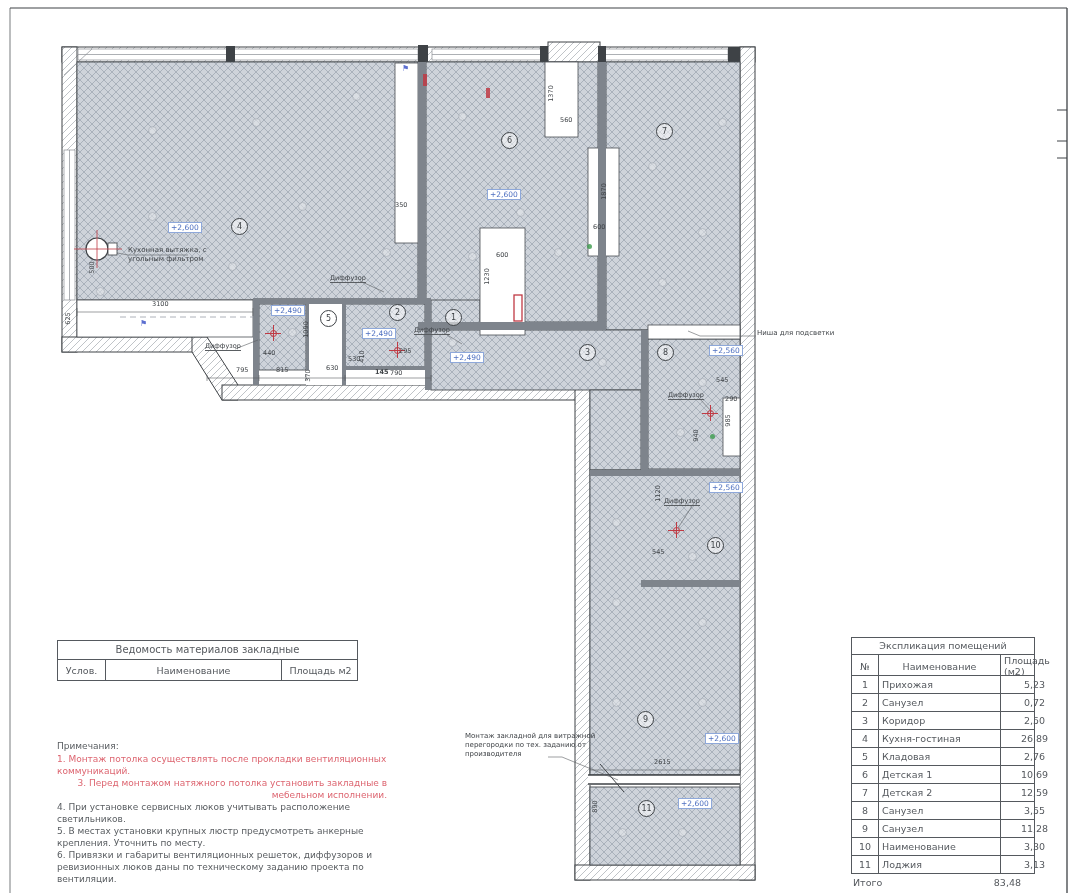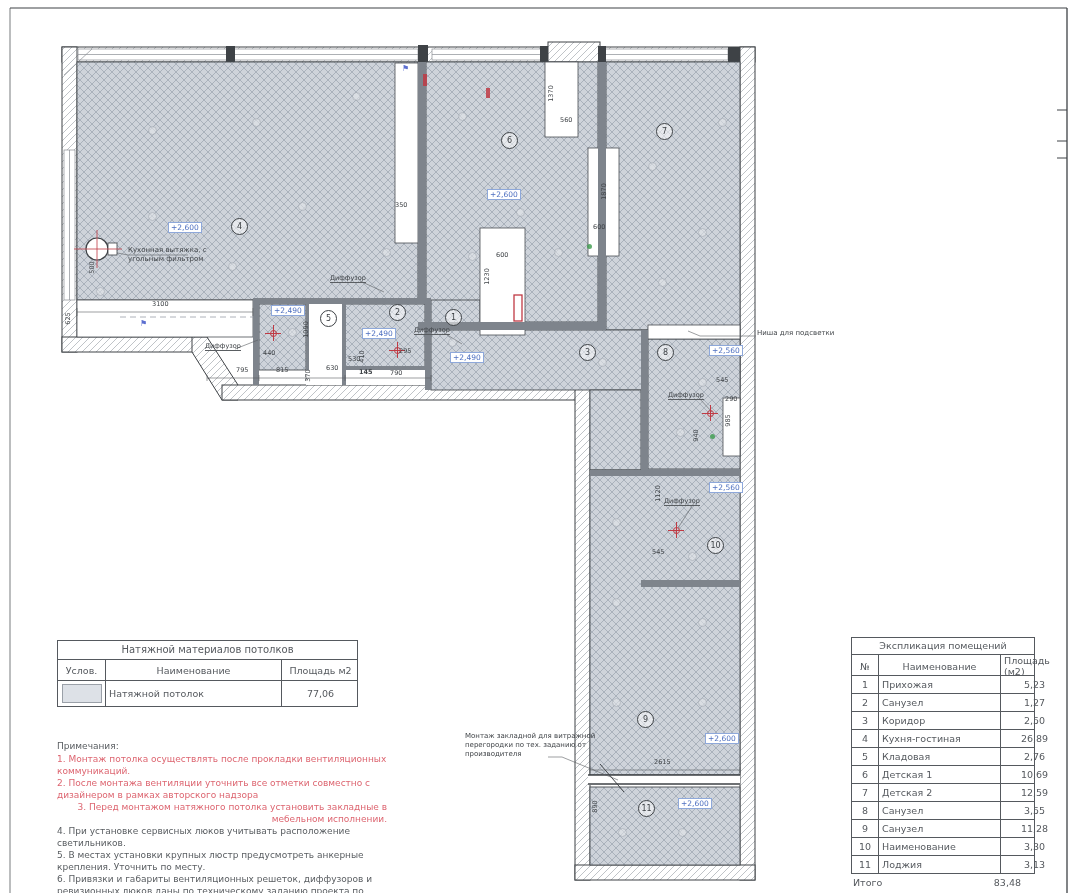--- a/index.html
+++ b/index.html
@@ -245,21 +245,21 @@
       <span class="dim" style="left: 596px; top: 188px; transform: rotate(-90deg);">1870</span>
       <span class="dim" style="left: 593px; top: 224px;">600</span>
       <span class="dim" style="left: 496px; top: 252px;">600</span>
       <span class="dim" style="left: 479px; top: 273px; transform: rotate(-90deg);">1230</span>
       <span class="dim" style="left: 236px; top: 367px;">795</span>
       <span class="dim" style="left: 276px; top: 367px;">815</span>
       <span class="dim" style="left: 326px; top: 365px;">630</span>
       <span class="dim" style="left: 302px; top: 372px; transform: rotate(-90deg);">370</span>
       <span class="dim" style="left: 348px; top: 356px;">530</span>
       <span class="dim" style="left: 356px; top: 353px; transform: rotate(-90deg);">410</span>
-      <span class="dim" style="left: 359px; top: 369px; font-weight: bold;">145</span>
+      <span class="dim" style="left: 375px; top: 369px; font-weight: bold;">145</span>
       <span class="dim" style="left: 390px; top: 370px;">790</span>
       <span class="dim" style="left: 399px; top: 348px;">295</span>
       <span class="dim" style="left: 298px; top: 326px; transform: rotate(-90deg);">1090</span>
       <span class="dim" style="left: 263px; top: 318px; margin-top: 32px;">440</span>
       <span class="dim" style="left: 716px; top: 377px;">545</span>
       <span class="dim" style="left: 725px; top: 396px;">290</span>
       <span class="dim" style="left: 722px; top: 417px; transform: rotate(-90deg);">985</span>
       <span class="dim" style="left: 690px; top: 432px; transform: rotate(-90deg);">940</span>
       <span class="dim" style="left: 652px; top: 549px;">545</span>
       <span class="dim" style="left: 650px; top: 490px; transform: rotate(-90deg);">1120</span>
@@ -309,32 +309,25 @@
   <span class="ann" style="left: 128px; top: 246px;">Кухонная вытяжка, с
 угольным фильтром</span>
       <span class="ann" style="left: 757px; top: 329px;">Ниша для подсветки</span>
       <span class="ann" style="left: 465px; top: 732px;">Монтаж закладной для витражной
 перегородки по тех. заданию от
 производителя</span>
     </div>
 
   <div class="tbl" style="left:57px;top:640px;width:301px">
     <div class="box">
-      <div class="t-title">Натяжной материалов потолков</div>
+      <div class="t-title">Ведомость материалов закладные</div>
       <div class="trow hd mt-cols mt-hd">
         <div>Услов.</div>
         <div>Наименование</div>
         <div>Площадь м2</div>
-      </div>
-      <div class="trow bd mt-cols mt-bd">
-        <div>
-            <span class="swatch"></span>
-          </div>
-        <div class="lft">Натяжной потолок</div>
-        <div>77,06</div>
       </div>
     </div>
   </div>
 
   <div class="tbl" style="left:851px;top:637px;width:184px">
     <div class="box">
       <div class="t-title" style="font-size:9.5px;line-height:16px">Экспликация помещений</div>
       <div class="trow hd ex-cols ex-hd">
         <div>№</div>
         <div>Наименование</div>
@@ -343,21 +336,21 @@
       <div>
 
       <div class="trow bd ex-cols ex-bd">
             <div>1</div>
             <div class="lft">Прихожая</div>
             <div>5,23</div>
           </div>
           <div class="trow bd ex-cols ex-bd">
             <div>2</div>
             <div class="lft">Санузел</div>
-            <div>1,27</div>
+            <div>0,72</div>
           </div>
           <div class="trow bd ex-cols ex-bd">
             <div>3</div>
             <div class="lft">Коридор</div>
             <div>2,50</div>
           </div>
           <div class="trow bd ex-cols ex-bd">
             <div>4</div>
             <div class="lft">Кухня-гостиная</div>
             <div>26,89</div>
@@ -403,21 +396,20 @@
       <span>Итого</span>
       <span>83,48</span>
     </div>
   </div>
 
   <div class="notes" style="left:57px;top:741px;width:330px">
     <div class="notes-title">Примечания:</div>
     <div>
 
     <div class="note-item" style="color: rgb(221, 101, 112);">1. Монтаж потолка осуществлять после прокладки вентиляционных коммуникаций.</div>
-        <div class="note-item" style="color: rgb(221, 101, 112);">2. После монтажа вентиляции уточнить все отметки совместно с дизайнером в рамках авторского надзора</div>
         <div class="note-item" style="color: rgb(221, 101, 112); text-align: right;">3. Перед монтажом натяжного потолка установить закладные в мебельном исполнении.</div>
         <div class="note-item" style="color: rgb(89, 93, 97);">4. При установке сервисных люков учитывать расположение светильников.</div>
         <div class="note-item" style="color: rgb(89, 93, 97);">5. В местах установки крупных люстр предусмотреть анкерные крепления. Уточнить по месту.</div>
         <div class="note-item" style="color: rgb(89, 93, 97);">6. Привязки и габариты вентиляционных решеток, диффузоров и ревизионных люков даны по техническому заданию проекта по вентиляции.</div>
       </div>
   </div>
 
 </div>
 
 </body></html>

